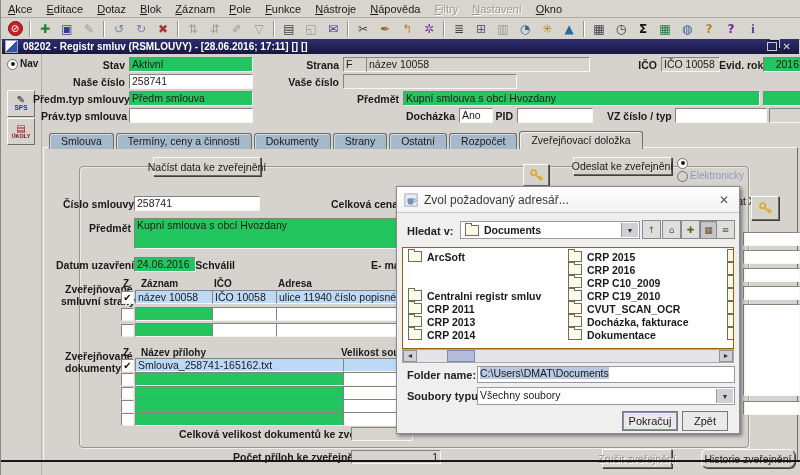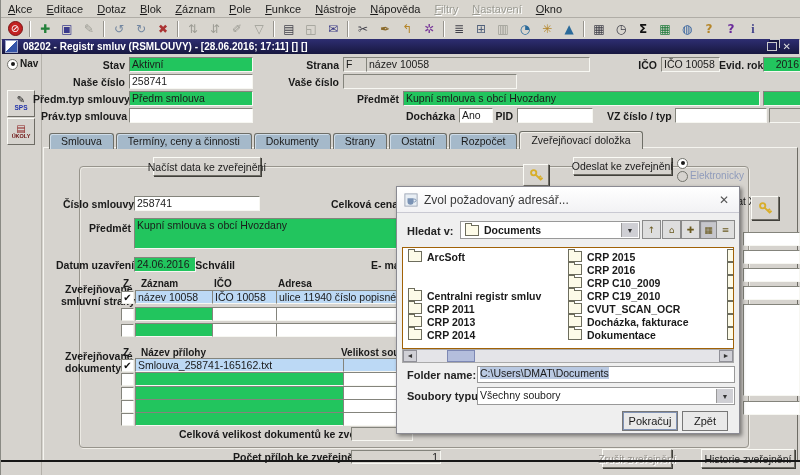--- a/index.html
+++ b/index.html
@@ -348,21 +348,21 @@
   <span class="cb" style="left:120px;top:413px;"></span>
   <span class="fld pink" style="left:134px;top:412px;width:204px;height:12px;"></span>
   <span class="fld" style="left:342px;top:412px;width:256px;height:12px;"></span>
 
   <span class="lbl" style="left:178px;top:428px;width:168px;">Celková velikost dokumentů ke zveřejnění</span>
   <span class="fld grayf" style="left:350px;top:427px;width:56px;height:12px;"></span>
   <span class="lbl" style="left:232px;top:451px;width:114px;">Počet příloh ke zveřejnění</span>
   <span class="fld grayf" style="left:350px;top:450px;width:84px;height:12px;text-align:right;">1</span>
 
   <div class="btn3d disabled" style="left:601px;top:449px;width:68px;height:17px;">Zrušit zveřejnění</div>
-  <div class="btn3d" style="left:700px;top:449px;width:92px;height:17px;">Historie zveřejnění</div>
+  <div class="btn3d" style="left:700px;top:449px;width:92px;height:17px;border-radius:6px;">Historie zveřejnění</div>
 
   <div class="btn3d" style="left:750px;top:196px;width:26px;height:22px;">
     <svg class="keysvg" viewBox="0 0 16 16">
         <circle cx="5" cy="5" r="2.8" fill="none" stroke="#d8ae2a" stroke-width="2"></circle>
         <path d="M7.3 7.3 L13 13 M10.6 10.6 l2.2 -2.2 M12.4 12.4 l2 -2" stroke="#d8ae2a" stroke-width="2" fill="none"></path>
       </svg>
   </div>
   <span class="fld" style="left:742px;top:232px;width:51px;height:12px;"></span>
   <span class="fld" style="left:742px;top:250px;width:51px;height:12px;"></span>
   <span class="fld" style="left:742px;top:268px;width:51px;height:12px;"></span>

